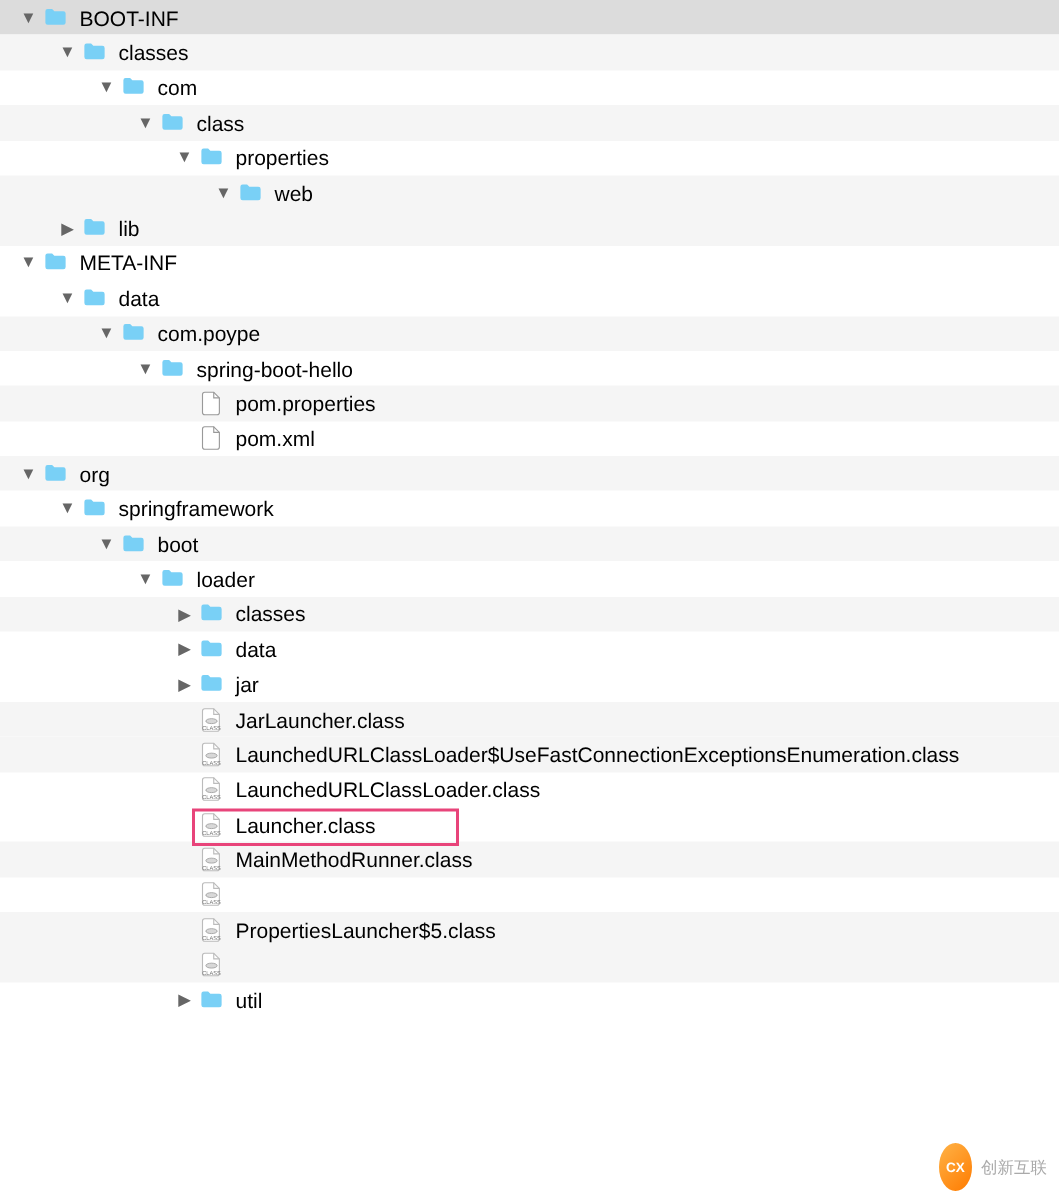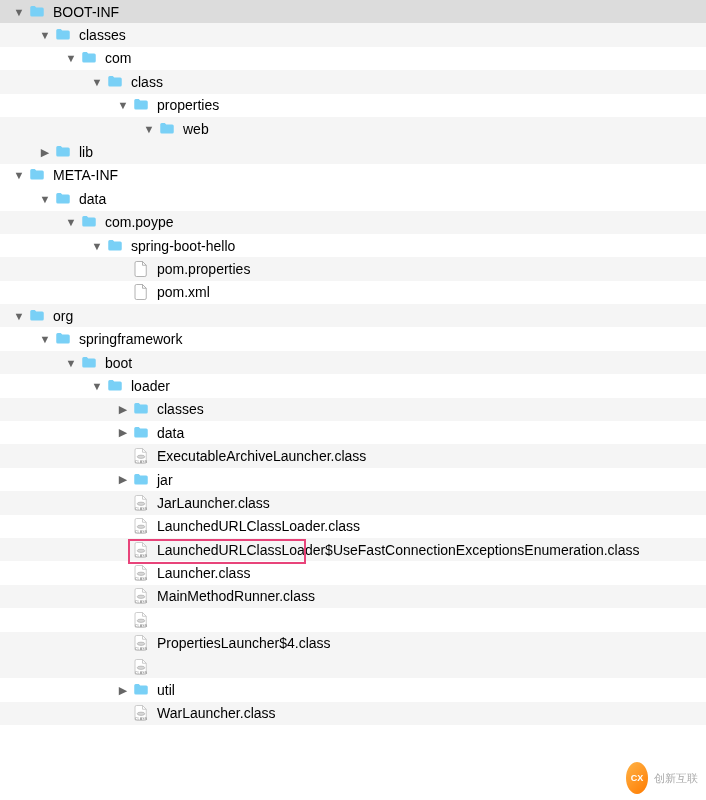--- a/index.html
+++ b/index.html
@@ -267,33 +267,20 @@
     <div class="row">
       <span class="indent" style="width: 116px;"></span>
       <span class="disclosure">▶</span>
       <span class="icon">
         <svg viewBox="0 0 24 24">
           <path d="M3 6a2 2 0 0 1 2-2h4l2 2h8a2 2 0 0 1 2 2v8a2 2 0 0 1-2 2H5a2 2 0 0 1-2-2V6z" fill="#79d0f6"></path>
         </svg>
       </span>
       <span class="label">data</span>
     </div>
-    <div class="row alt">
-      <span class="indent" style="width: 116px;"></span>
-      <span class="disclosure"></span>
-      <span class="icon">
-        <svg viewBox="0 0 24 24">
-          <path d="M6 2h8l5 5v13a2 2 0 0 1-2 2H6a2 2 0 0 1-2-2V4a2 2 0 0 1 2-2z" fill="#fff" stroke="#bbb" stroke-width="1"></path>
-          <path d="M14 2v5h5" fill="none" stroke="#bbb" stroke-width="1"></path>
-          <ellipse cx="12" cy="13" rx="5" ry="2.2" fill="#d8d8d8" stroke="#999" stroke-width="0.7"></ellipse>
-          <text x="12" y="21" text-anchor="middle" font-size="5" fill="#777">CLASS</text>
-        </svg>
-      </span>
-      <span class="label">ExecutableArchiveLauncher.class</span>
-    </div>
     <div class="row">
       <span class="indent" style="width: 116px;"></span>
       <span class="disclosure">▶</span>
       <span class="icon">
         <svg viewBox="0 0 24 24">
           <path d="M3 6a2 2 0 0 1 2-2h4l2 2h8a2 2 0 0 1 2 2v8a2 2 0 0 1-2 2H5a2 2 0 0 1-2-2V6z" fill="#79d0f6"></path>
         </svg>
       </span>
       <span class="label">jar</span>
     </div>
@@ -303,46 +290,46 @@
       <span class="icon">
         <svg viewBox="0 0 24 24">
           <path d="M6 2h8l5 5v13a2 2 0 0 1-2 2H6a2 2 0 0 1-2-2V4a2 2 0 0 1 2-2z" fill="#fff" stroke="#bbb" stroke-width="1"></path>
           <path d="M14 2v5h5" fill="none" stroke="#bbb" stroke-width="1"></path>
           <ellipse cx="12" cy="13" rx="5" ry="2.2" fill="#d8d8d8" stroke="#999" stroke-width="0.7"></ellipse>
           <text x="12" y="21" text-anchor="middle" font-size="5" fill="#777">CLASS</text>
         </svg>
       </span>
       <span class="label">JarLauncher.class</span>
     </div>
+    <div class="row alt">
+      <span class="indent" style="width: 116px;"></span>
+      <span class="disclosure"></span>
+      <span class="icon">
+        <svg viewBox="0 0 24 24">
+          <path d="M6 2h8l5 5v13a2 2 0 0 1-2 2H6a2 2 0 0 1-2-2V4a2 2 0 0 1 2-2z" fill="#fff" stroke="#bbb" stroke-width="1"></path>
+          <path d="M14 2v5h5" fill="none" stroke="#bbb" stroke-width="1"></path>
+          <ellipse cx="12" cy="13" rx="5" ry="2.2" fill="#d8d8d8" stroke="#999" stroke-width="0.7"></ellipse>
+          <text x="12" y="21" text-anchor="middle" font-size="5" fill="#777">CLASS</text>
+        </svg>
+      </span>
+      <span class="label">LaunchedURLClassLoader$UseFastConnectionExceptionsEnumeration.class</span>
+    </div>
     <div class="row">
       <span class="indent" style="width: 116px;"></span>
       <span class="disclosure"></span>
       <span class="icon">
         <svg viewBox="0 0 24 24">
           <path d="M6 2h8l5 5v13a2 2 0 0 1-2 2H6a2 2 0 0 1-2-2V4a2 2 0 0 1 2-2z" fill="#fff" stroke="#bbb" stroke-width="1"></path>
           <path d="M14 2v5h5" fill="none" stroke="#bbb" stroke-width="1"></path>
           <ellipse cx="12" cy="13" rx="5" ry="2.2" fill="#d8d8d8" stroke="#999" stroke-width="0.7"></ellipse>
           <text x="12" y="21" text-anchor="middle" font-size="5" fill="#777">CLASS</text>
         </svg>
       </span>
       <span class="label">LaunchedURLClassLoader.class</span>
     </div>
-    <div class="row alt">
-      <span class="indent" style="width: 116px;"></span>
-      <span class="disclosure"></span>
-      <span class="icon">
-        <svg viewBox="0 0 24 24">
-          <path d="M6 2h8l5 5v13a2 2 0 0 1-2 2H6a2 2 0 0 1-2-2V4a2 2 0 0 1 2-2z" fill="#fff" stroke="#bbb" stroke-width="1"></path>
-          <path d="M14 2v5h5" fill="none" stroke="#bbb" stroke-width="1"></path>
-          <ellipse cx="12" cy="13" rx="5" ry="2.2" fill="#d8d8d8" stroke="#999" stroke-width="0.7"></ellipse>
-          <text x="12" y="21" text-anchor="middle" font-size="5" fill="#777">CLASS</text>
-        </svg>
-      </span>
-      <span class="label">LaunchedURLClassLoader$UseFastConnectionExceptionsEnumeration.class</span>
-    </div>
     <div class="row">
       <span class="indent" style="width: 116px;"></span>
       <span class="disclosure"></span>
       <span class="icon">
         <svg viewBox="0 0 24 24">
           <path d="M6 2h8l5 5v13a2 2 0 0 1-2 2H6a2 2 0 0 1-2-2V4a2 2 0 0 1 2-2z" fill="#fff" stroke="#bbb" stroke-width="1"></path>
           <path d="M14 2v5h5" fill="none" stroke="#bbb" stroke-width="1"></path>
           <ellipse cx="12" cy="13" rx="5" ry="2.2" fill="#d8d8d8" stroke="#999" stroke-width="0.7"></ellipse>
           <text x="12" y="21" text-anchor="middle" font-size="5" fill="#777">CLASS</text>
         </svg>
@@ -378,21 +365,21 @@
       <span class="indent" style="width: 116px;"></span>
       <span class="disclosure"></span>
       <span class="icon">
         <svg viewBox="0 0 24 24">
           <path d="M6 2h8l5 5v13a2 2 0 0 1-2 2H6a2 2 0 0 1-2-2V4a2 2 0 0 1 2-2z" fill="#fff" stroke="#bbb" stroke-width="1"></path>
           <path d="M14 2v5h5" fill="none" stroke="#bbb" stroke-width="1"></path>
           <ellipse cx="12" cy="13" rx="5" ry="2.2" fill="#d8d8d8" stroke="#999" stroke-width="0.7"></ellipse>
           <text x="12" y="21" text-anchor="middle" font-size="5" fill="#777">CLASS</text>
         </svg>
       </span>
-      <span class="label">PropertiesLauncher$4.class</span>
+      <span class="label">PropertiesLauncher$5.class</span>
     </div>
     <div class="row alt">
       <span class="indent" style="width: 116px;"></span>
       <span class="disclosure"></span>
       <span class="icon">
         <svg viewBox="0 0 24 24">
           <path d="M6 2h8l5 5v13a2 2 0 0 1-2 2H6a2 2 0 0 1-2-2V4a2 2 0 0 1 2-2z" fill="#fff" stroke="#bbb" stroke-width="1"></path>
           <path d="M14 2v5h5" fill="none" stroke="#bbb" stroke-width="1"></path>
           <ellipse cx="12" cy="13" rx="5" ry="2.2" fill="#d8d8d8" stroke="#999" stroke-width="0.7"></ellipse>
           <text x="12" y="21" text-anchor="middle" font-size="5" fill="#777">CLASS</text>
@@ -401,33 +388,20 @@
     </div>
     <div class="row">
       <span class="indent" style="width: 116px;"></span>
       <span class="disclosure">▶</span>
       <span class="icon">
         <svg viewBox="0 0 24 24">
           <path d="M3 6a2 2 0 0 1 2-2h4l2 2h8a2 2 0 0 1 2 2v8a2 2 0 0 1-2 2H5a2 2 0 0 1-2-2V6z" fill="#79d0f6"></path>
         </svg>
       </span>
       <span class="label">util</span>
-    </div>
-    <div class="row alt">
-      <span class="indent" style="width: 116px;"></span>
-      <span class="disclosure"></span>
-      <span class="icon">
-        <svg viewBox="0 0 24 24">
-          <path d="M6 2h8l5 5v13a2 2 0 0 1-2 2H6a2 2 0 0 1-2-2V4a2 2 0 0 1 2-2z" fill="#fff" stroke="#bbb" stroke-width="1"></path>
-          <path d="M14 2v5h5" fill="none" stroke="#bbb" stroke-width="1"></path>
-          <ellipse cx="12" cy="13" rx="5" ry="2.2" fill="#d8d8d8" stroke="#999" stroke-width="0.7"></ellipse>
-          <text x="12" y="21" text-anchor="middle" font-size="5" fill="#777">CLASS</text>
-        </svg>
-      </span>
-      <span class="label">WarLauncher.class</span>
     </div>
   </div>
 
 <div class="highlight-box"></div>
 
 <div class="watermark">
   <span class="logo">CX</span>
   <span>创新互联</span>
 </div>
 

